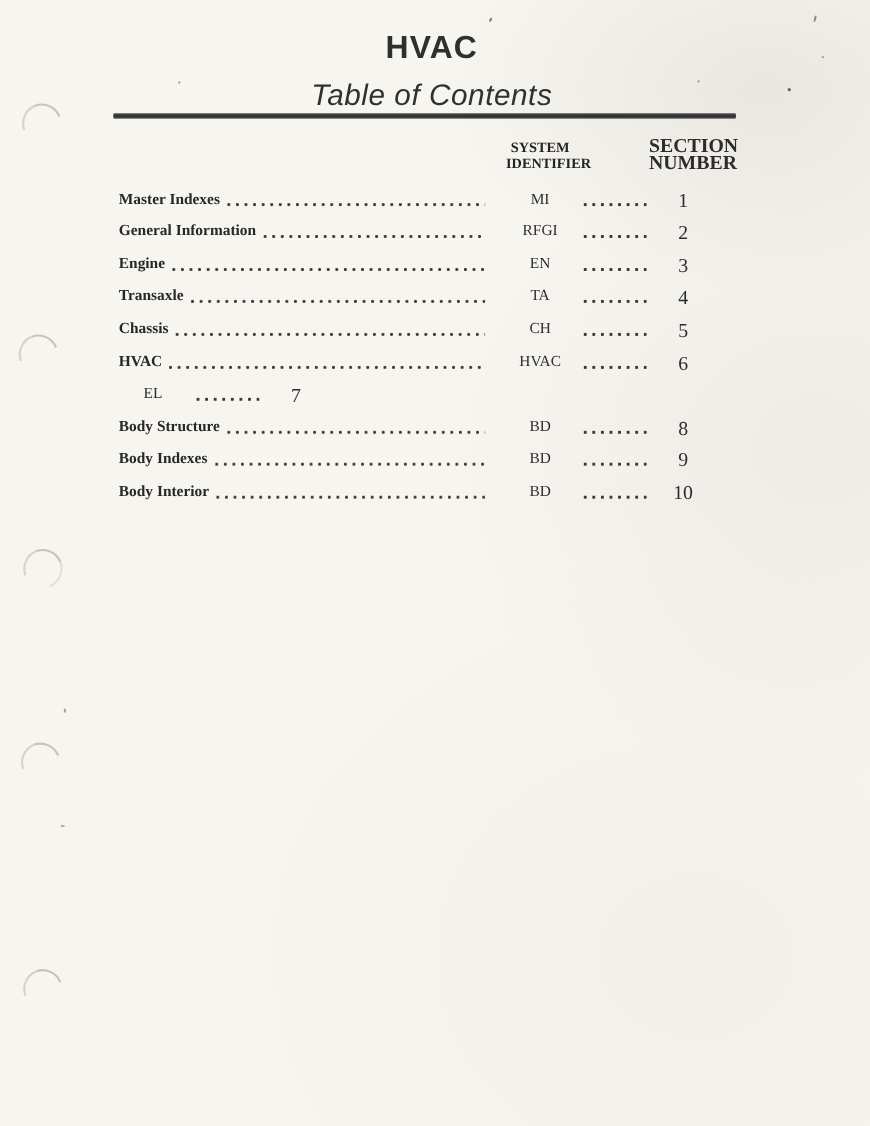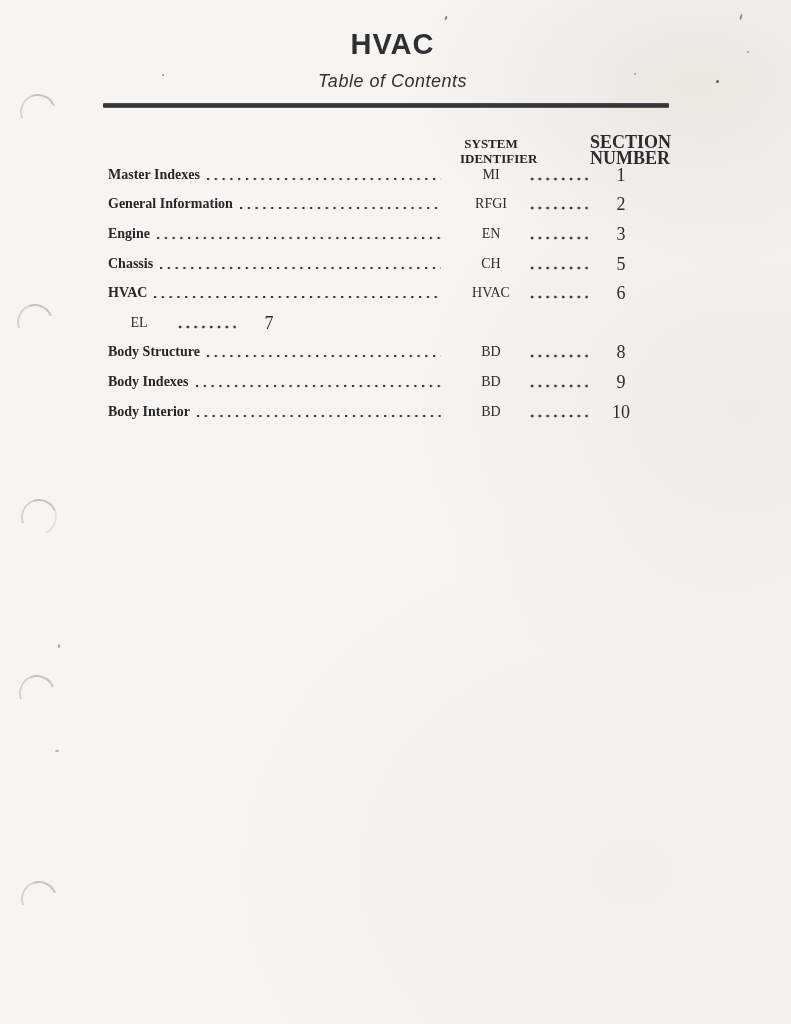--- a/index.html
+++ b/index.html
@@ -18,39 +18,39 @@
   
   .titles{
     position:absolute;left:110px;top:28px;width:565px;
     text-align:center;
     font-family:"Liberation Sans", sans-serif;
   }
   .title{
     margin:0;font-size:29px;font-weight:bold;letter-spacing:1px;color:#2f2f2f;
   }
   .subtitle{
-    margin-top:10px;font-size:18px;font-style:italic;color:#303030;letter-spacing:0.5px;
+    margin-top:10px;font-size:27px;font-style:italic;color:#303030;letter-spacing:0.5px;
   }
   
   .rule{
     position:absolute;left:103px;top:103px;width:566px;height:5px;
     background:linear-gradient(to bottom,#555 0%,#2e2e2e 45%,#3c3c3c 75%,#6a6a6a 100%);
     border-radius:1px;
   }
   
   .thead{
     position:absolute;left:108px;top:124px;display:flex;
-    font-weight:bold;font-size:13px;line-height:14.5px;color:#242424;margin-top:10px;
+    font-weight:bold;font-size:13px;line-height:14.5px;color:#242424;
   }
   .thead .cell-name{width:352px;}
   .thead .cell-ident{width:130px;display:flex;}
   .thead .cell-num{width:62px;}
   .head-box{width:62px;text-align:center;white-space:nowrap;}
   .rows{position:absolute;left:108px;top:160px;width:546px;}
-  .row{display:flex;height:29.6px;align-items:center;}
+  .row{display:flex;height:29.6px;align-items:flex-end;}
   .cell-name{
     width:352px;box-sizing:border-box;padding-right:19px;
     display:flex;align-items:flex-end;
   }
   .label{font-weight:bold;font-size:14px;line-height:16px;white-space:nowrap;color:#272727;}
   .leader{
     flex:1;height:16px;margin-left:5px;
     background-image:radial-gradient(circle at 3px 12px,#353535 1.1px,rgba(0,0,0,0) 1.6px);
     background-size:7.8px 16px;background-repeat:repeat-x;
   }
@@ -146,20 +146,31 @@
         <span class="label">Engine</span>
         <span class="leader"></span>
       </span>
       <span class="cell-ident">
         <span class="ident">EN</span>
         <span class="leader2"></span>
       </span>
       <span class="cell-num">3</span>
     </div>
 
+    <div class="row">
+      <span class="cell-name">
+        <span class="label">Transaxle</span>
+        <span class="leader"></span>
+      </span>
+      <span class="cell-ident">
+        <span class="ident">TA</span>
+        <span class="leader2"></span>
+      </span>
+      <span class="cell-num">4</span>
+    </div>
 
     <div class="row">
       <span class="cell-name">
         <span class="label">Chassis</span>
         <span class="leader"></span>
       </span>
       <span class="cell-ident">
         <span class="ident">CH</span>
         <span class="leader2"></span>
       </span>

